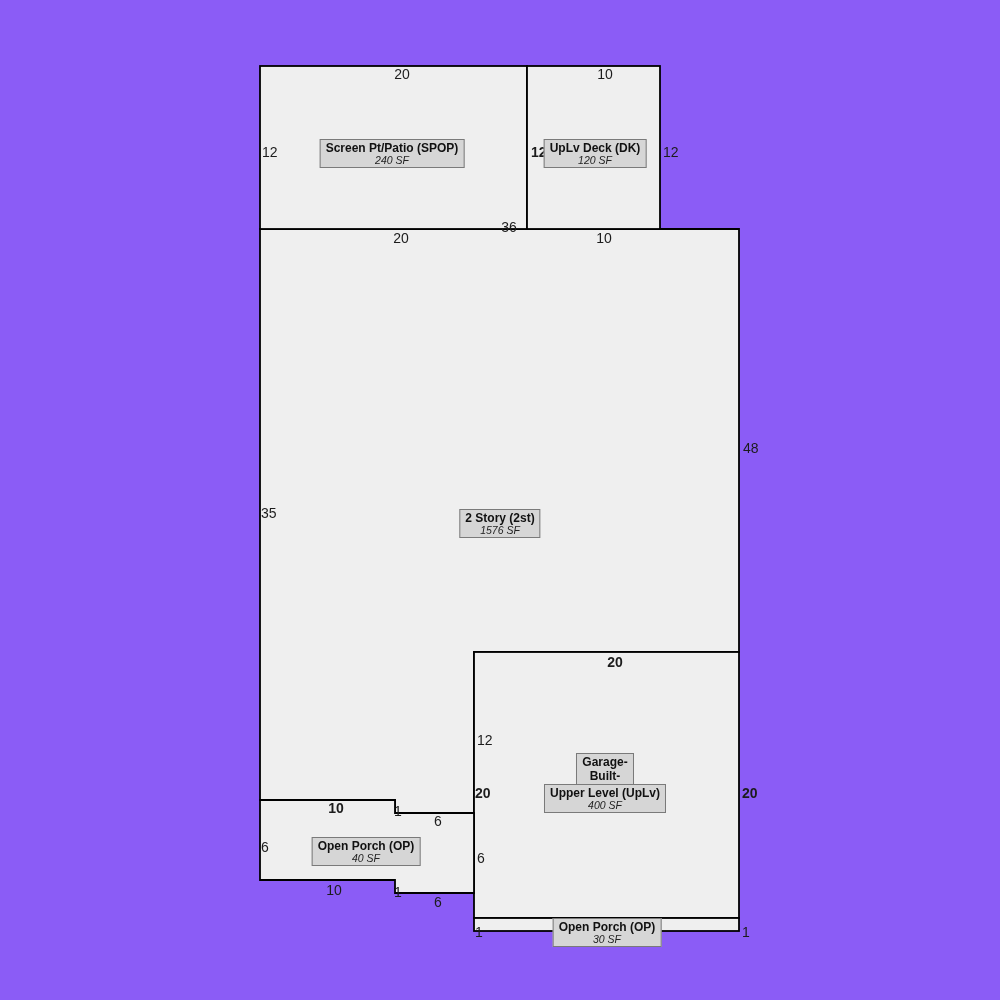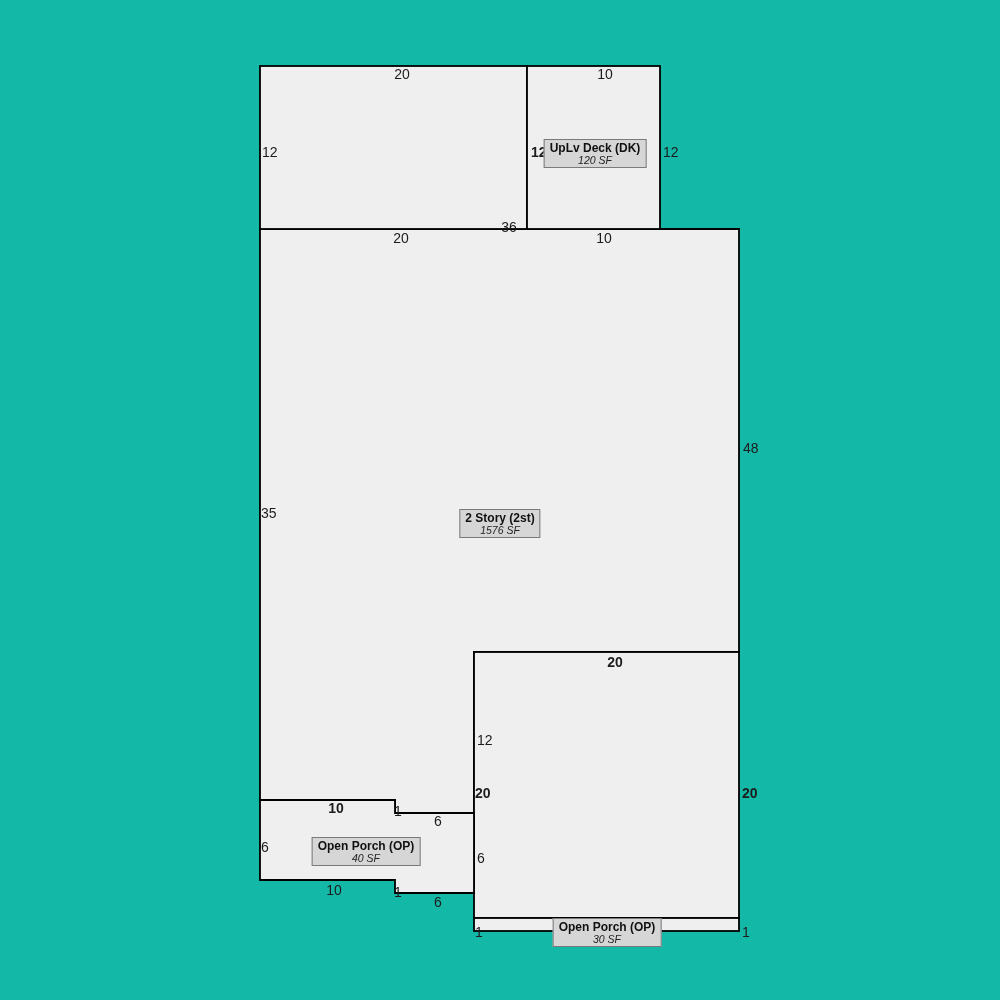--- a/index.html
+++ b/index.html
@@ -5,21 +5,21 @@
   html, body {
     margin: 0;
     padding: 0;
     background: #ffffff;
     font-family: "Liberation Sans", sans-serif;
   }
   #canvas {
     position: relative;
     width: 1000px;
     height: 1000px;
-    background: #14b8a6;
+    background: #8b5cf6;
     overflow: hidden;
   }
   #plan-svg {
     position: absolute;
     left: 0;
     top: 0;
     z-index: 0;
   }
   .dim {
     position: absolute;
@@ -97,35 +97,51 @@
   <span class="dim" style="left:394px; top:804px">1</span>
   <span class="dim center" style="left:438px; top:814px">6</span>
   <span class="dim" style="left:261px; top:840px">6</span>
   <span class="dim center" style="left:334px; top:883px">10</span>
   <span class="dim" style="left:394px; top:885px">1</span>
   <span class="dim center" style="left:438px; top:895px">6</span>
   <span class="dim" style="left:475px; top:925px">1</span>
   <span class="dim" style="left:742px; top:925px">1</span>
   <span class="dim center" style="left:617px; top:934px; z-index:1">20</span>
 
+  <div class="area-label" style="left:392px; top:139px">
+    <div class="label-box">
+      <span class="title">Screen Pt/Patio (SPOP)</span>
+      <span class="sf">240 SF</span>
+    </div>
+  </div>
 
   <div class="area-label" style="left:595px; top:139px">
     <div class="label-box">
       <span class="title">UpLv Deck (DK)</span>
       <span class="sf">120 SF</span>
     </div>
   </div>
 
   <div class="area-label" style="left:500px; top:509px">
     <div class="label-box">
       <span class="title">2 Story (2st)</span>
       <span class="sf">1576 SF</span>
     </div>
   </div>
 
+  <div class="area-label" style="left:605px; top:753px">
+    <div class="label-box">
+      <span class="title">Garage-</span>
+      <span class="title">Built-</span>
+    </div>
+    <div class="label-box stack-lower">
+      <span class="title">Upper Level (UpLv)</span>
+      <span class="sf">400 SF</span>
+    </div>
+  </div>
 
   <div class="area-label" style="left:366px; top:837px">
     <div class="label-box">
       <span class="title">Open Porch (OP)</span>
       <span class="sf">40 SF</span>
     </div>
   </div>
 
   <div class="area-label" style="left:607px; top:918px">
     <div class="label-box">

